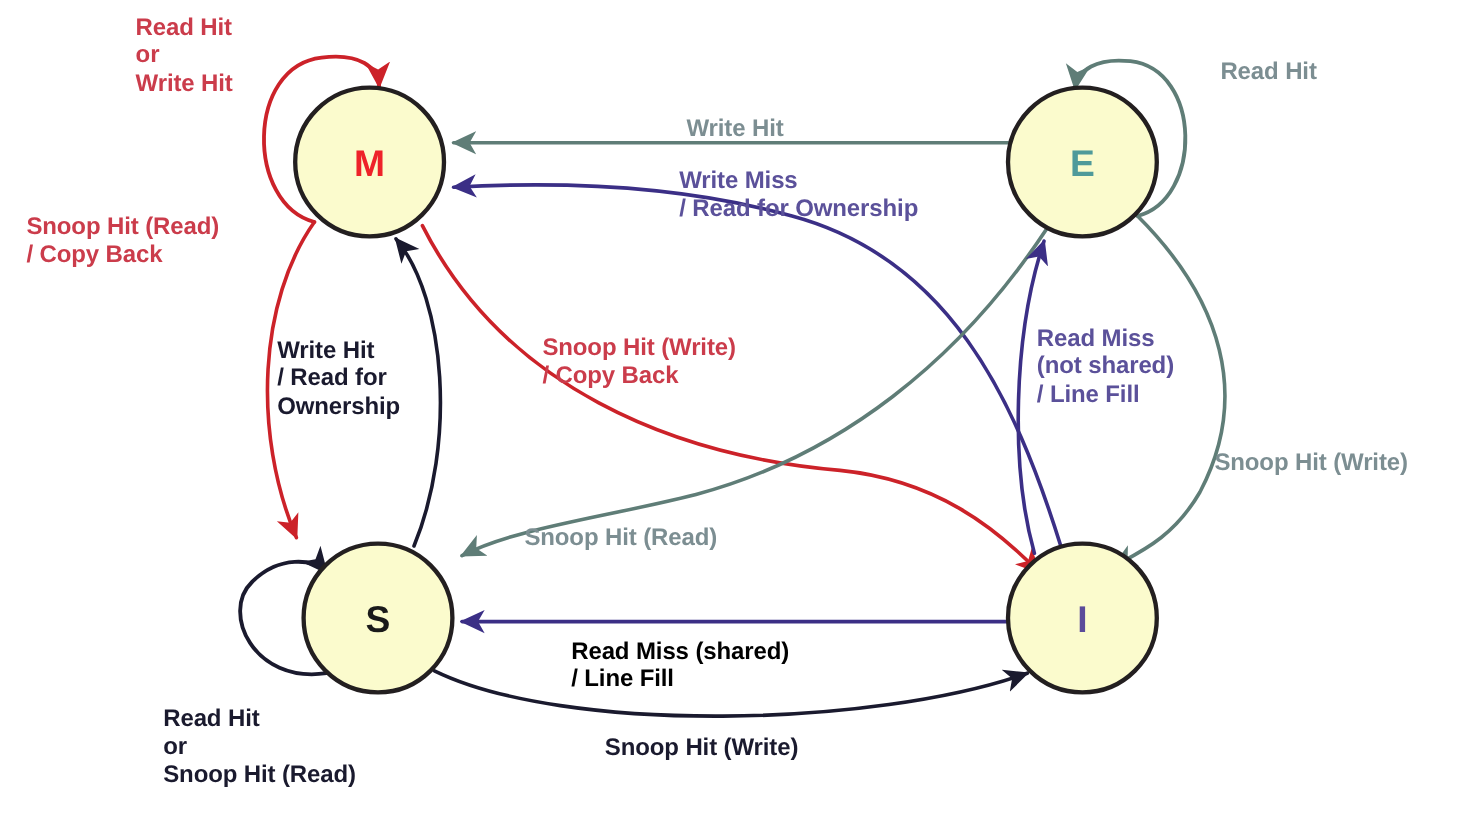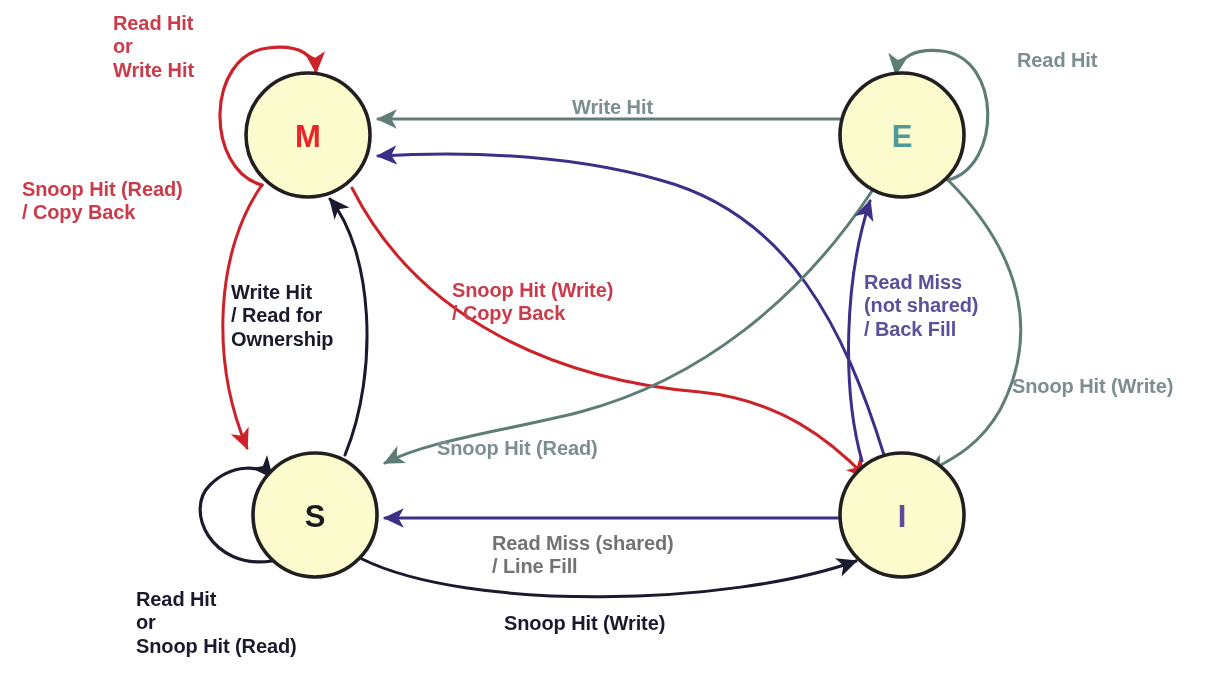--- a/index.html
+++ b/index.html
@@ -100,37 +100,39 @@
 Write Hit</div>
 
   <div class="edge-label" style="left:1017px; top:49px; color:#7c8e92;">Read Hit</div>
 
   <div class="edge-label" style="left:136px; top:588px; color:#1a1a2e;">Read Hit
 or
 Snoop Hit (Read)</div>
 
   <div class="edge-label" style="left:572px; top:96px; color:#7c8e92;">Write Hit</div>
 
+  <div class="edge-label" style="left:566px; top:140px; color:#5b519a;">Write Miss
+/ Read for Ownership</div>
 
   <div class="edge-label" style="left:22px; top:178px; color:#cb3c4b;">Snoop Hit (Read)
 / Copy Back</div>
 
   <div class="edge-label" style="left:231px; top:281px; color:#1a1a2e;">Write Hit
 / Read for
 Ownership</div>
 
   <div class="edge-label" style="left:452px; top:279px; color:#cb3c4b;">Snoop Hit (Write)
 / Copy Back</div>
 
   <div class="edge-label" style="left:864px; top:271px; color:#5b519a;">Read Miss
 (not shared)
-/ Back Fill</div>
+/ Line Fill</div>
 
   <div class="edge-label" style="left:1012px; top:375px; color:#7c8e92;">Snoop Hit (Write)</div>
 
   <div class="edge-label" style="left:437px; top:437px; color:#7c8e92;">Snoop Hit (Read)</div>
 
-  <div class="edge-label" style="left:476px; top:532px; color:#737373;margin-left:16px;">Read Miss (shared)
+  <div class="edge-label" style="left:476px; top:532px; color:#000000;">Read Miss (shared)
 / Line Fill</div>
 
   <div class="edge-label" style="left:504px; top:612px; color:#1a1a2e;">Snoop Hit (Write)</div>
 
 </div>
 
 </body></html>

